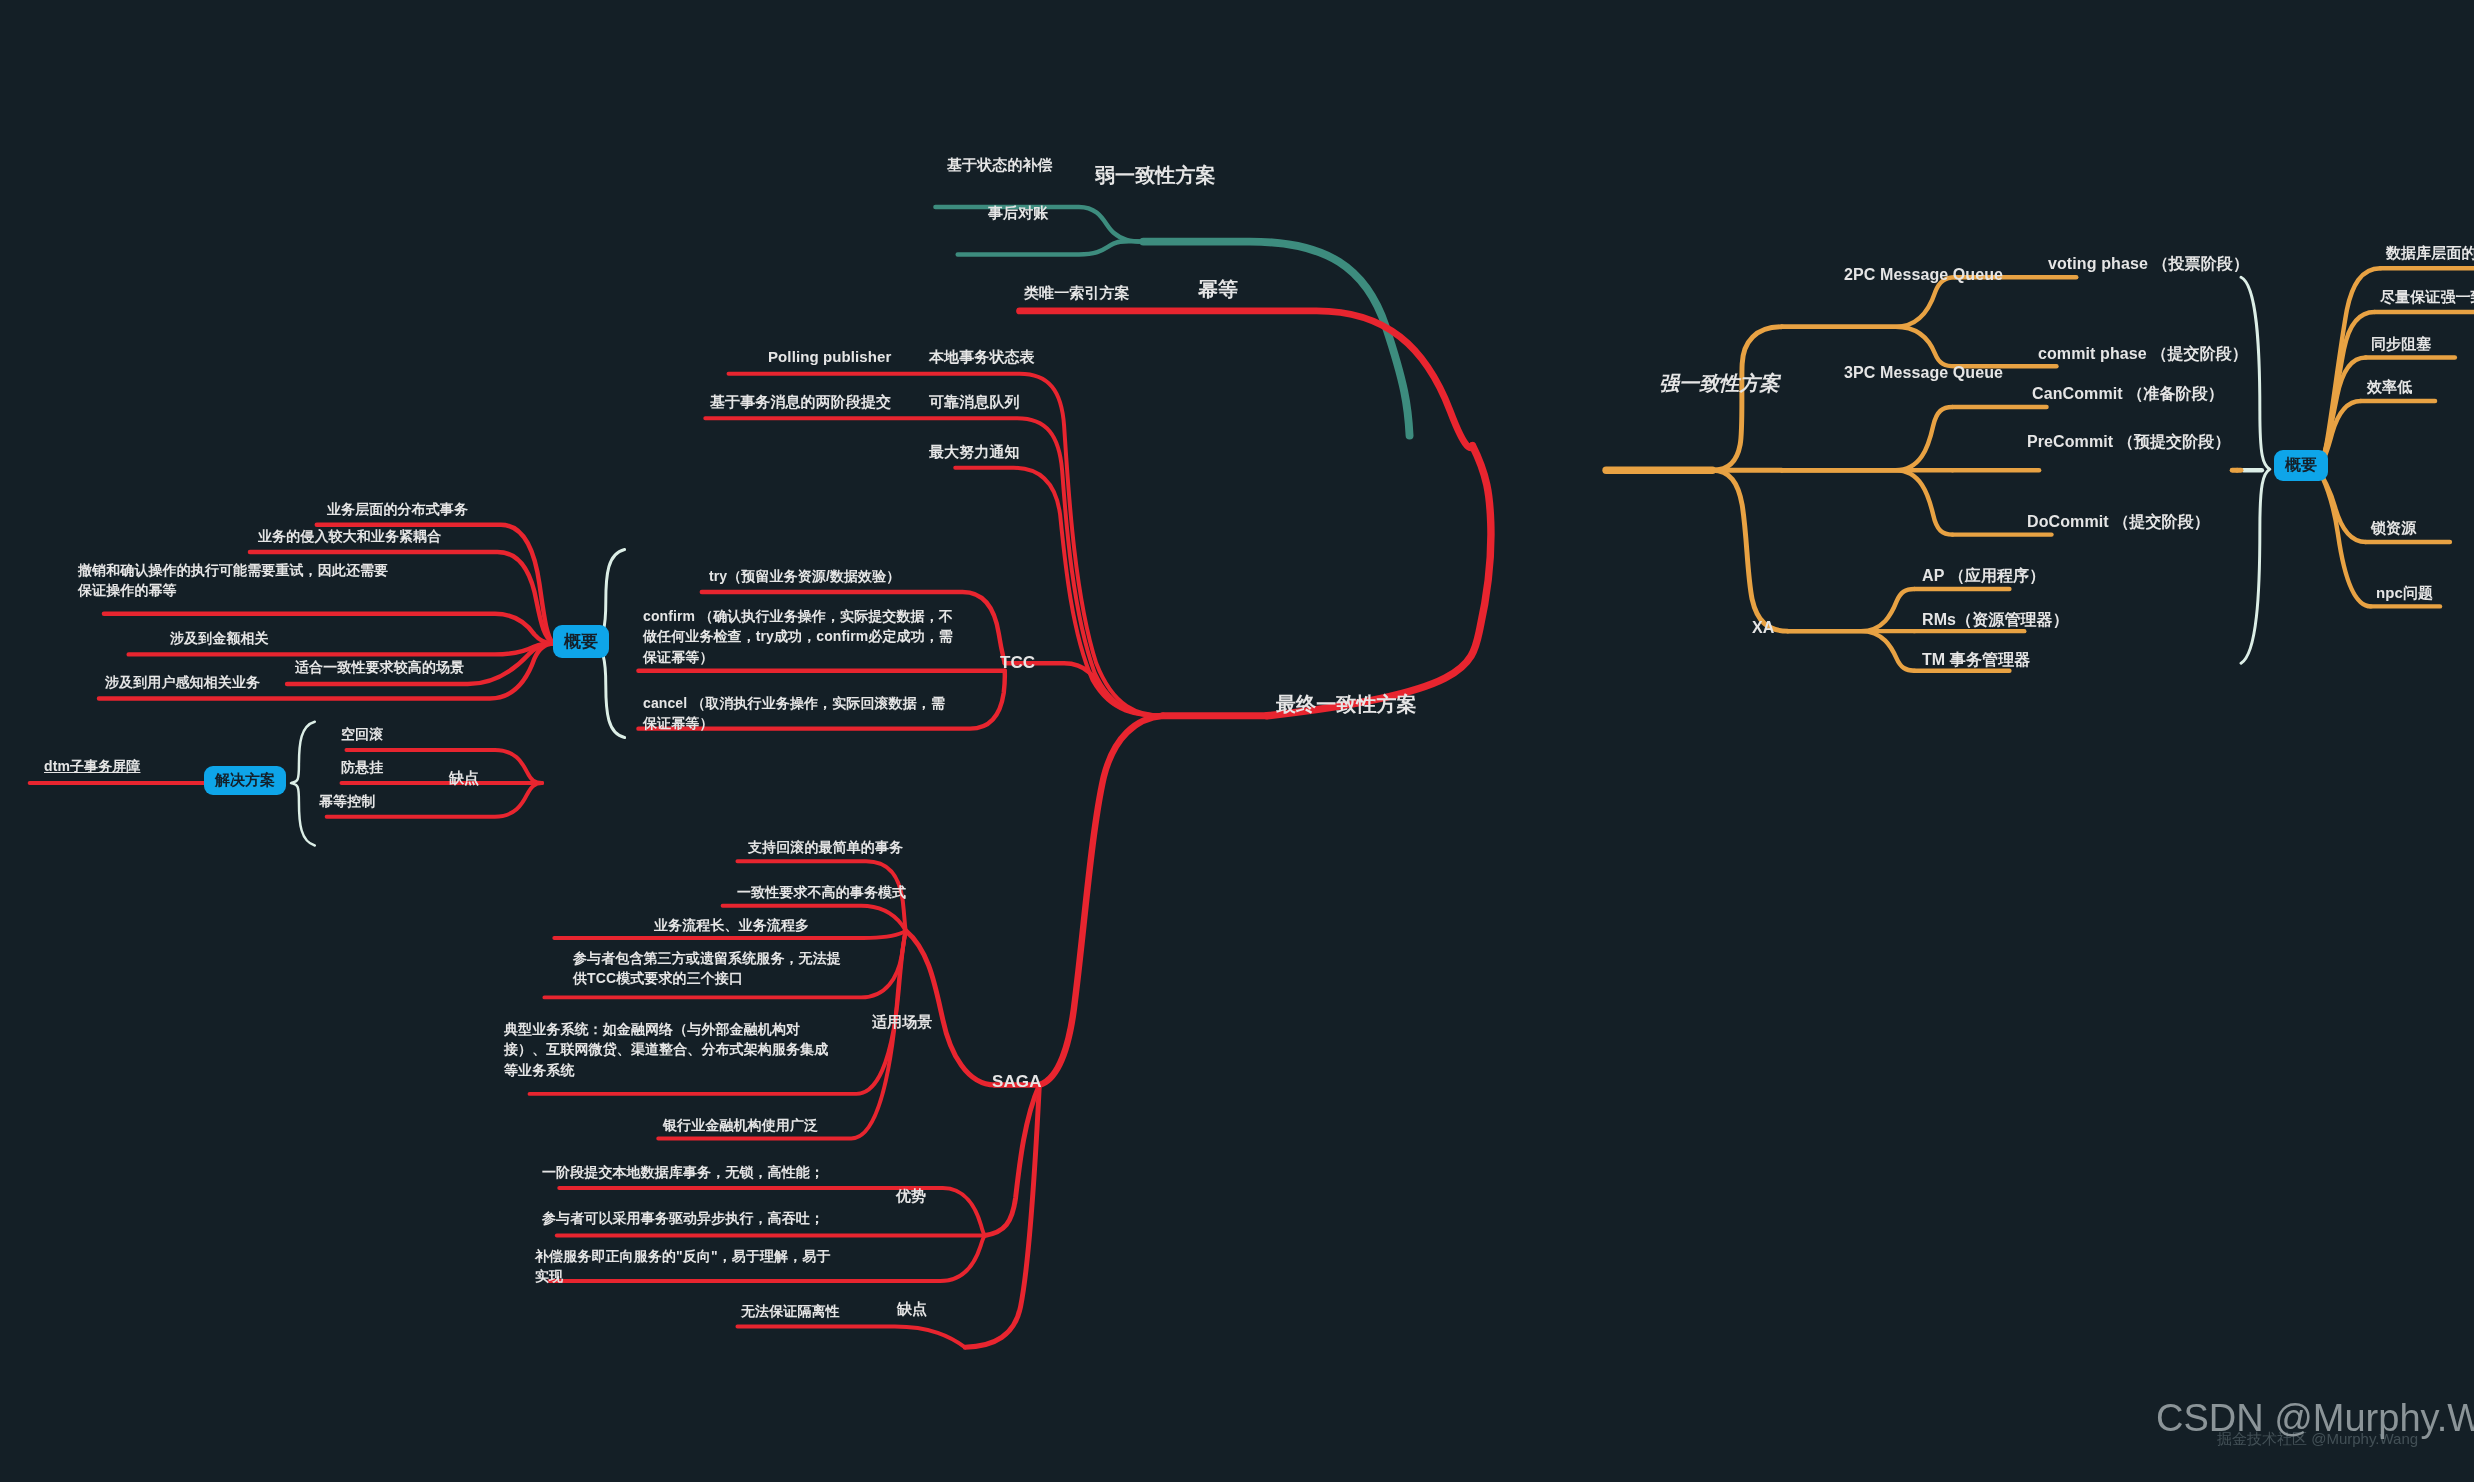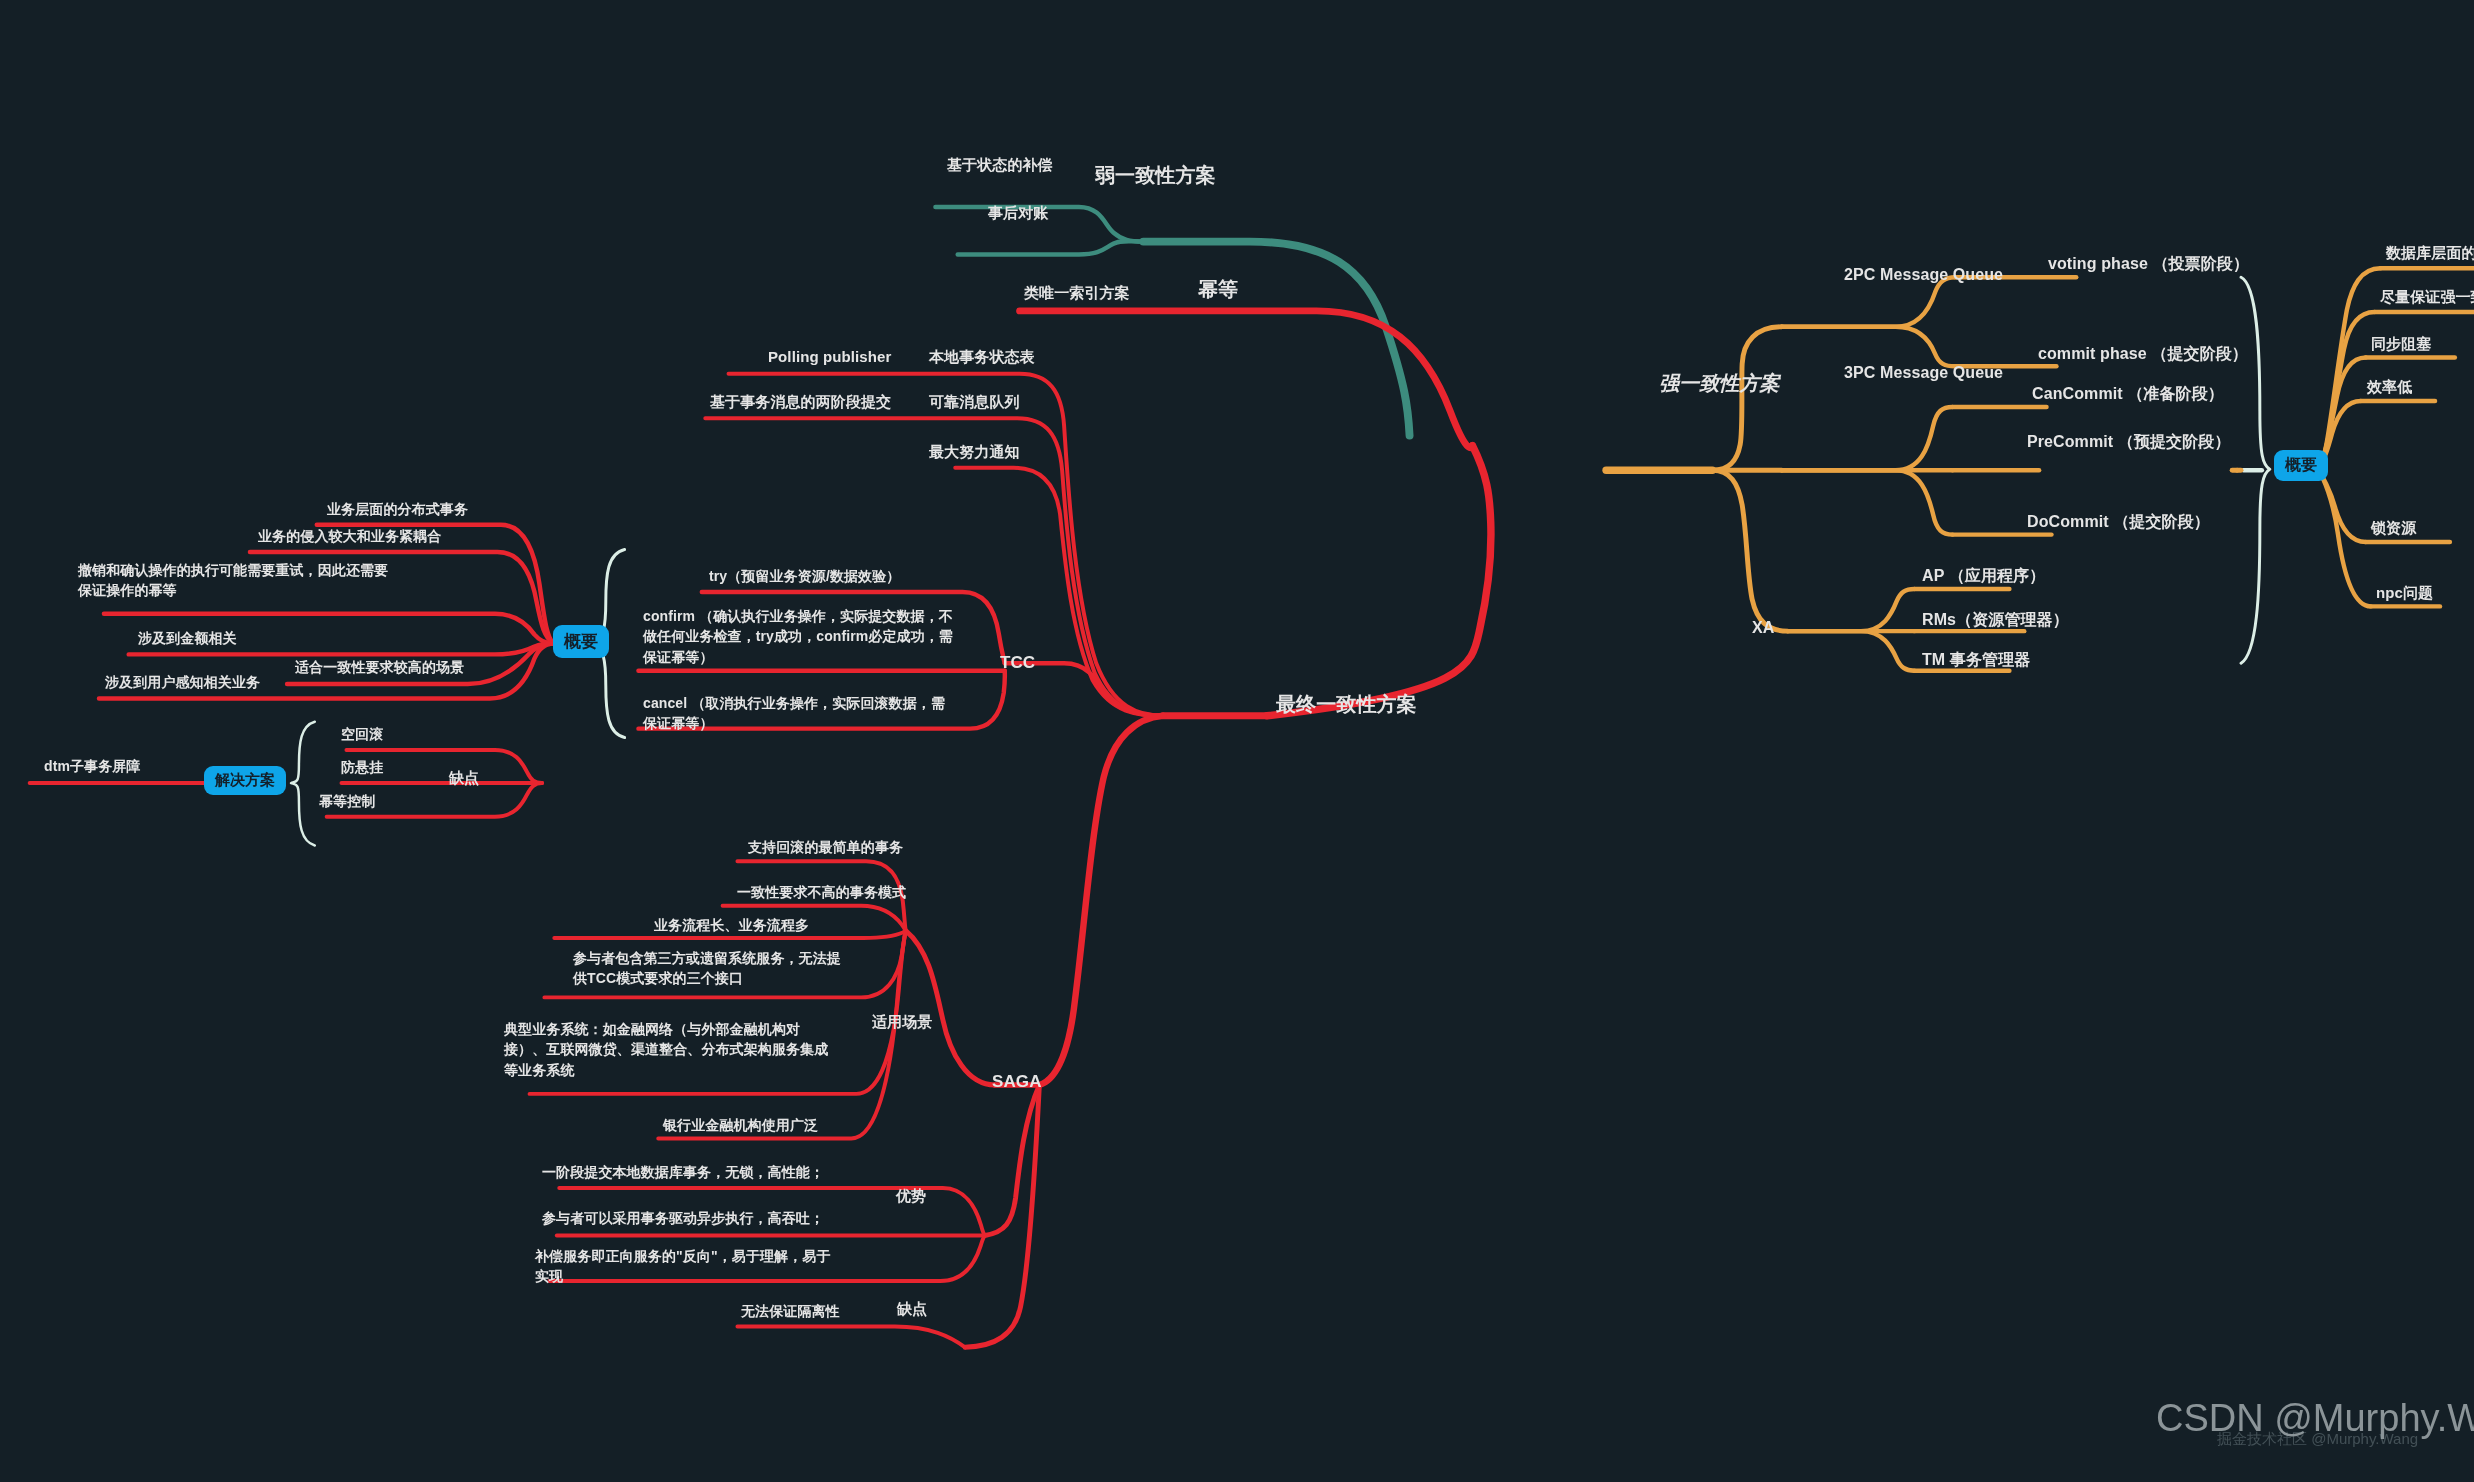--- a/index.html
+++ b/index.html
@@ -256,31 +256,31 @@
   <div class="lbl s34" style="left:1000px;top:651px;">TCC</div>
   <div class="lbl s28" style="left:709px;top:566px;">try（预留业务资源/数据效验）</div>
   <div class="lbl wrap s28" style="left:643px;top:606px;width:317px;">confirm （确认执行业务操作，实际提交数据，不做任何业务检查，try成功，confirm必定成功，需保证幂等）</div>
   <div class="lbl wrap s28" style="left:643px;top:693px;width:307px;">cancel （取消执行业务操作，实际回滚数据，需保证幂等）</div>
 
   <div class="pill" style="left:553px;top:625px;">概要</div>
 
   <div class="lbl s28" style="left:327px;top:499px;">业务层面的分布式事务</div>
   <div class="lbl s28" style="left:258px;top:526px;">业务的侵入较大和业务紧耦合</div>
   <div class="lbl wrap s28" style="left:78px;top:560px;width:312px;">撤销和确认操作的执行可能需要重试，因此还需要保证操作的幂等</div>
-  <div class="lbl s28" style="left:138px;top:628px;text-align:center;">涉及到金额相关</div>
+  <div class="lbl s28" style="left:170px;top:628px;text-align:center;">涉及到金额相关</div>
   <div class="lbl s28" style="left:105px;top:672px;">涉及到用户感知相关业务</div>
   <div class="lbl s28" style="left:295px;top:657px;">适合一致性要求较高的场景</div>
 
   <div class="lbl s30" style="left:449px;top:767px;">缺点</div>
   <div class="lbl s28" style="left:341px;top:724px;">空回滚</div>
   <div class="lbl s28" style="left:341px;top:757px;">防悬挂</div>
   <div class="lbl s28" style="left:319px;top:791px;">幂等控制</div>
 
   <div class="pill" style="left:204px;top:766px;font-size:15px;">解决方案</div>
-  <div class="lbl s28" style="left:44px;top:756px;">dtm子事务屏障</div>
+  <div class="lbl s28" style="left:44px;top:756px;text-decoration:underline;">dtm子事务屏障</div>
 
   <div class="lbl s34" style="left:992px;top:1070px;">SAGA</div>
 
   <div class="lbl s30" style="left:872px;top:1011px;">适用场景</div>
   <div class="lbl s28" style="left:748px;top:837px;text-align:right;">支持回滚的最简单的事务</div>
   <div class="lbl s28" style="left:737px;top:882px;">一致性要求不高的事务模式</div>
   <div class="lbl s28" style="left:654px;top:915px;">业务流程长、业务流程多</div>
   <div class="lbl wrap s28" style="left:573px;top:948px;width:280px;">参与者包含第三方或遗留系统服务，无法提供TCC模式要求的三个接口</div>
   <div class="lbl wrap s28" style="left:504px;top:1019px;width:338px;">典型业务系统：如金融网络（与外部金融机构对接）、互联网微贷、渠道整合、分布式架构服务集成等业务系统</div>
   <div class="lbl s28" style="left:663px;top:1115px;">银行业金融机构使用广泛</div>

